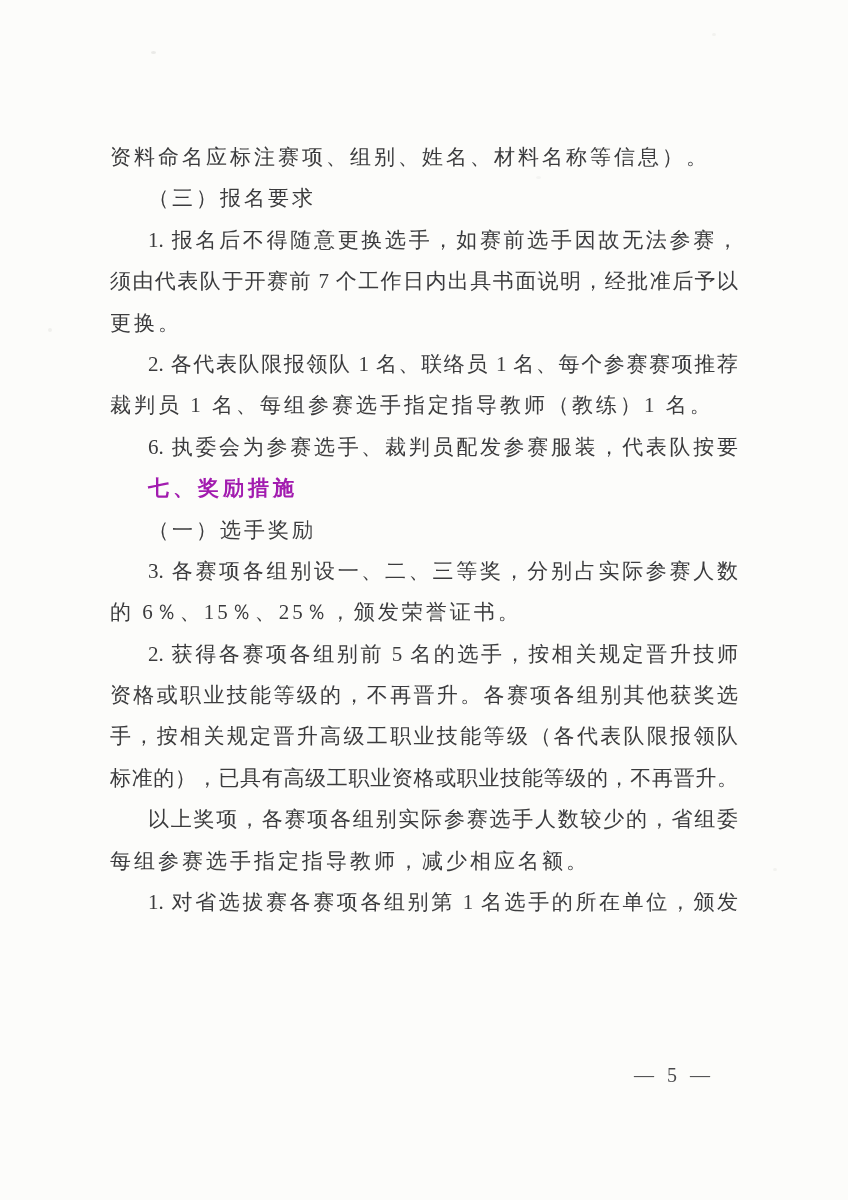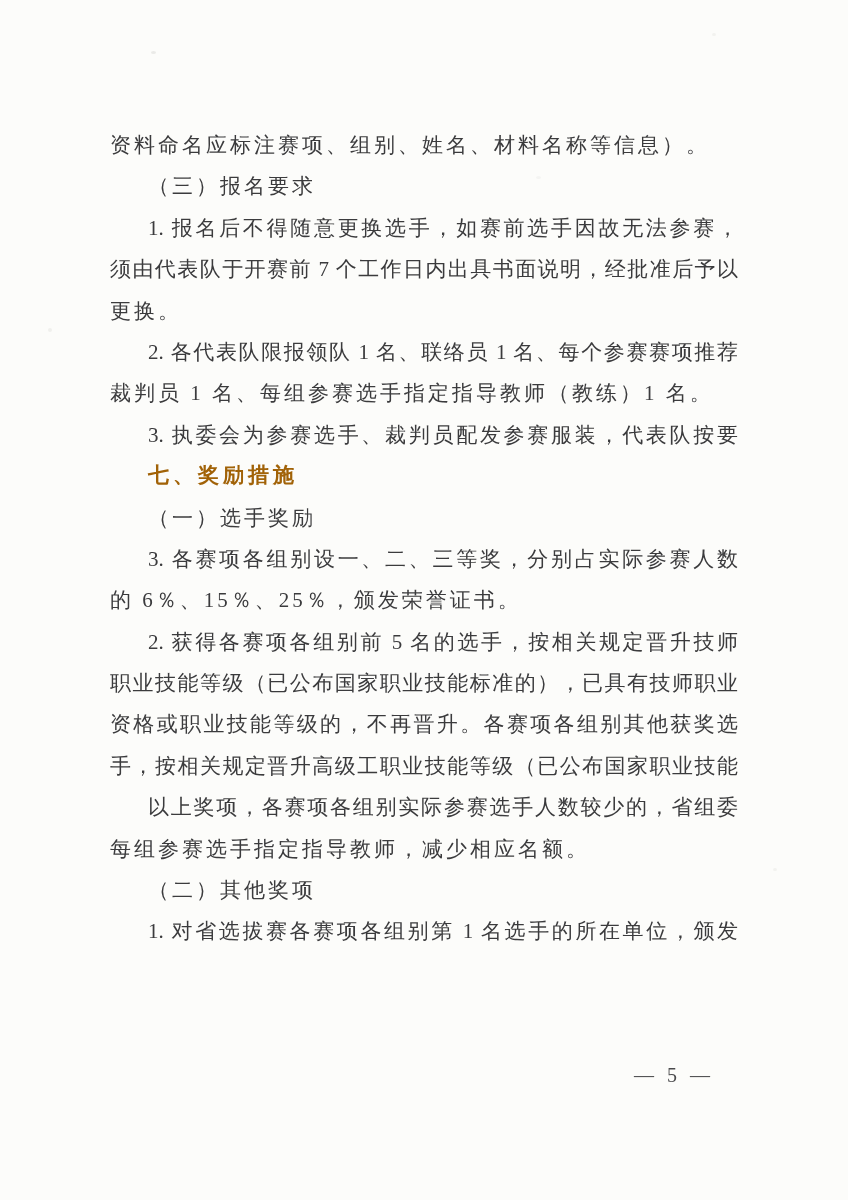--- a/index.html
+++ b/index.html
@@ -13,21 +13,21 @@
     height: 1200px;
     margin: 0 auto;
     background: #fcfcfa;
     overflow: hidden;
     font-family: "Liberation Serif", "DejaVu Serif", serif;
     color: #3b3b3d;
   }
   .text-block {
     position: absolute;
     left: 110px;
-    top: 125px;
+    top: 137px;
     width: 628px;
   }
   .line {
     font-size: 21px;
     line-height: 41.4px;
     height: 41.4px;
     white-space: nowrap;
     overflow: visible;
   }
   
@@ -39,23 +39,23 @@
   }
   
   .line.end {
     text-align: left;
     letter-spacing: 3px;
   }
   .line.ind {
     text-indent: 38px;
   }
   .line.head {
-    font-family: Liberation Mono, monospace;
+    font-family: Liberation Serif, serif;
     font-weight: 700;
-    color: #a16207;
+    color: #a21caf;
     letter-spacing: 4px;
   }
   .line.sub {
     letter-spacing: 3px;
   }
   .footer {
     position: absolute;
     top: 1063px;
     right: 138px;
     font-size: 20px;
@@ -89,32 +89,31 @@
   <div class="speck s5"></div>
 
   <div class="text-block">
     <div class="line end">资料命名应标注赛项、组别、姓名、材料名称等信息）。</div>
     <div class="line end ind sub">（三）报名要求</div>
     <div class="line fill ind">1. 报名后不得随意更换选手，如赛前选手因故无法参赛，</div>
     <div class="line fill">须由代表队于开赛前 7 个工作日内出具书面说明，经批准后予以</div>
     <div class="line end">更换。</div>
     <div class="line fill ind">2. 各代表队限报领队 1 名、联络员 1 名、每个参赛赛项推荐</div>
     <div class="line end">裁判员 1 名、每组参赛选手指定指导教师（教练）1 名。</div>
-    <div class="line fill ind">3. 执委会为参赛选手、裁判员配发参赛服装，代表队按要</div>
+    <div class="line fill ind">6. 执委会为参赛选手、裁判员配发参赛服装，代表队按要</div>
     <div class="line end ind head">七、奖励措施</div>
     <div class="line end ind sub">（一）选手奖励</div>
     <div class="line fill ind">3. 各赛项各组别设一、二、三等奖，分别占实际参赛人数</div>
     <div class="line end">的 6％、15％、25％，颁发荣誉证书。</div>
     <div class="line fill ind">2. 获得各赛项各组别前 5 名的选手，按相关规定晋升技师</div>
-    <div class="line fill">职业技能等级（已公布国家职业技能标准的），已具有技师职业</div>
     <div class="line fill">资格或职业技能等级的，不再晋升。各赛项各组别其他获奖选</div>
-    <div class="line fill">手，按相关规定晋升高级工职业技能等级（已公布国家职业技能</div>
+    <div class="line fill">手，按相关规定晋升高级工职业技能等级（各代表队限报领队</div>
+    <div class="line fill">标准的），已具有高级工职业资格或职业技能等级的，不再晋升。</div>
     <div class="line fill ind">以上奖项，各赛项各组别实际参赛选手人数较少的，省组委</div>
     <div class="line end">每组参赛选手指定指导教师，减少相应名额。</div>
-    <div class="line end ind sub">（二）其他奖项</div>
     <div class="line fill ind">1. 对省选拔赛各赛项各组别第 1 名选手的所在单位，颁发</div>
   </div>
 
   <div class="footer">
     <span>—</span>
     <span>5</span>
     <span>—</span>
   </div>
 
 </div>

